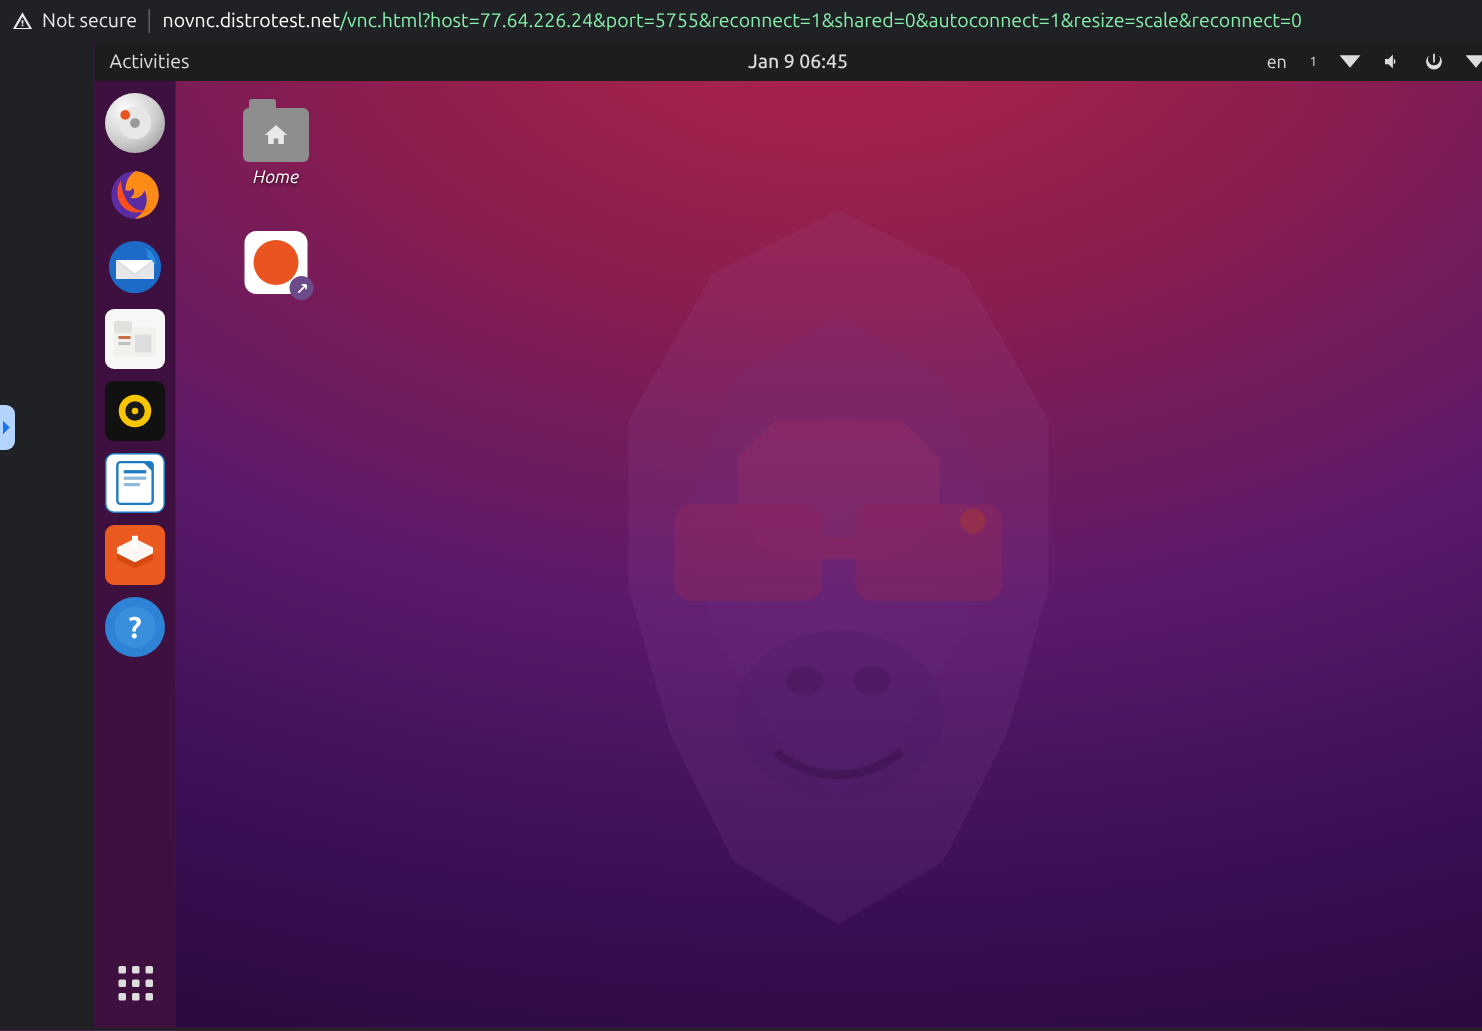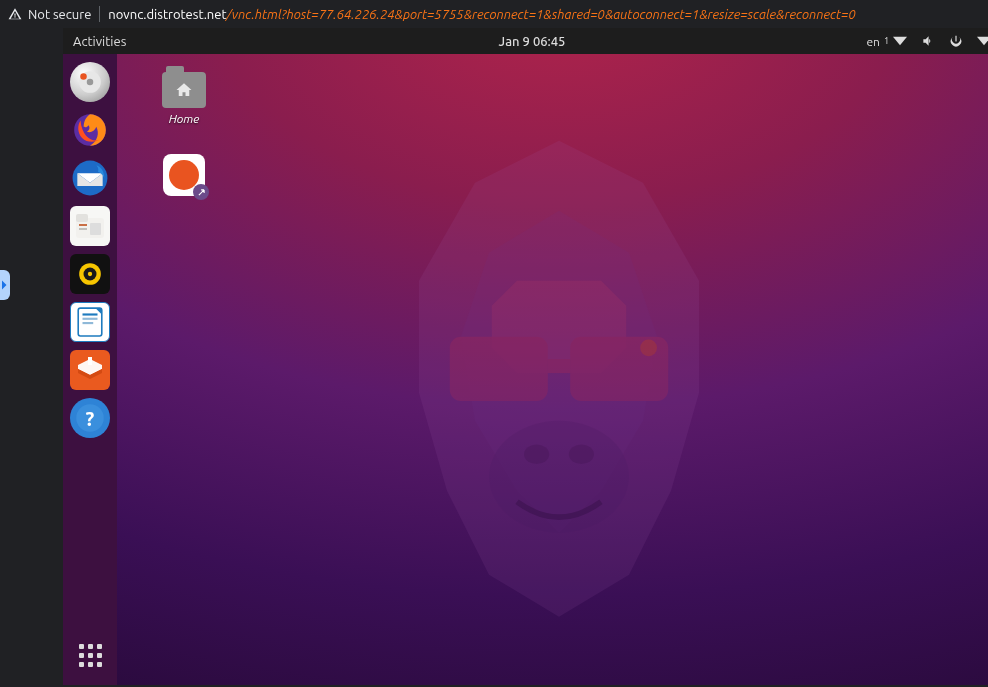--- a/index.html
+++ b/index.html
@@ -4,34 +4,34 @@
 <style>
   * { margin: 0; padding: 0; box-sizing: border-box; font-family: Ubuntu, "Segoe UI", sans-serif; }
   body { width: 988px; height: 687px; background: #202124; overflow: hidden; position: relative; }
 
   
   .addr-bar { height: 28px; background: #202124; color: #e8eaed; display: flex; align-items: center; padding: 0 8px; font-size: 13px; gap: 8px; }
   .addr-warn { display: flex; align-items: flex-end; gap: 6px; color: #e8eaed; }
   .addr-warn svg { width: 14px; height: 14px; }
   .addr-sep { width: 1px; height: 16px; background: #5f6368; }
   .addr-url .host { color: #fff; text-align: center; }
-  .addr-url .rest { color: #f97316; font-style: italic; }
+  .addr-url .rest { color: #86efac; }
 
   
   .vnc-tab { position: absolute; left: 0; top: 270px; width: 10px; height: 30px; background: #b3d4fc; border-top-right-radius: 6px; border-bottom-right-radius: 6px; display: flex; align-items: center; justify-content: center; }
   .vnc-tab svg { width: 6px; height: 10px; fill: #1a73e8; }
 
   
   .vnc-frame { position: absolute; left: 63px; top: 28px; width: 938px; height: 657px; background: #701a75; }
 
   
   .topbar { height: 26px; background: #1d1d1d; color: #ddd; display: flex; align-items: center; justify-content: space-between; padding: 0 10px; font-size: 13px; }
   .topbar .center { position: absolute; left: 50%; transform: translateX(-50%); font-weight: 500; }
   .topbar .right { display: flex; align-items: center; gap: 14px; }
-  .topbar .lang { font-size: 12px; display: flex; align-items: center; gap: 4px; }
+  .topbar .lang { font-size: 12px; display: flex; align-items: center; gap: 15px; }
   .topbar .lang sub { font-size: 9px; }
   .topbar svg { width: 14px; height: 14px; fill: #ddd; }
 
   
   .dock { position: absolute; left: 0; top: 26px; bottom: 0; width: 54px; background: rgba(20,10,20,0.55); display: flex; flex-direction: column; align-items: center; padding-top: 8px; gap: 8px; }
   .dock-item { width: 40px; height: 40px; border-radius: 8px; display: flex; align-items: center; justify-content: center; cursor: pointer; }
   .dock-spacer { flex: 1; }
 
   
   .desktop { position: absolute; left: 54px; right: 0; top: 26px; bottom: 0; overflow: hidden;

